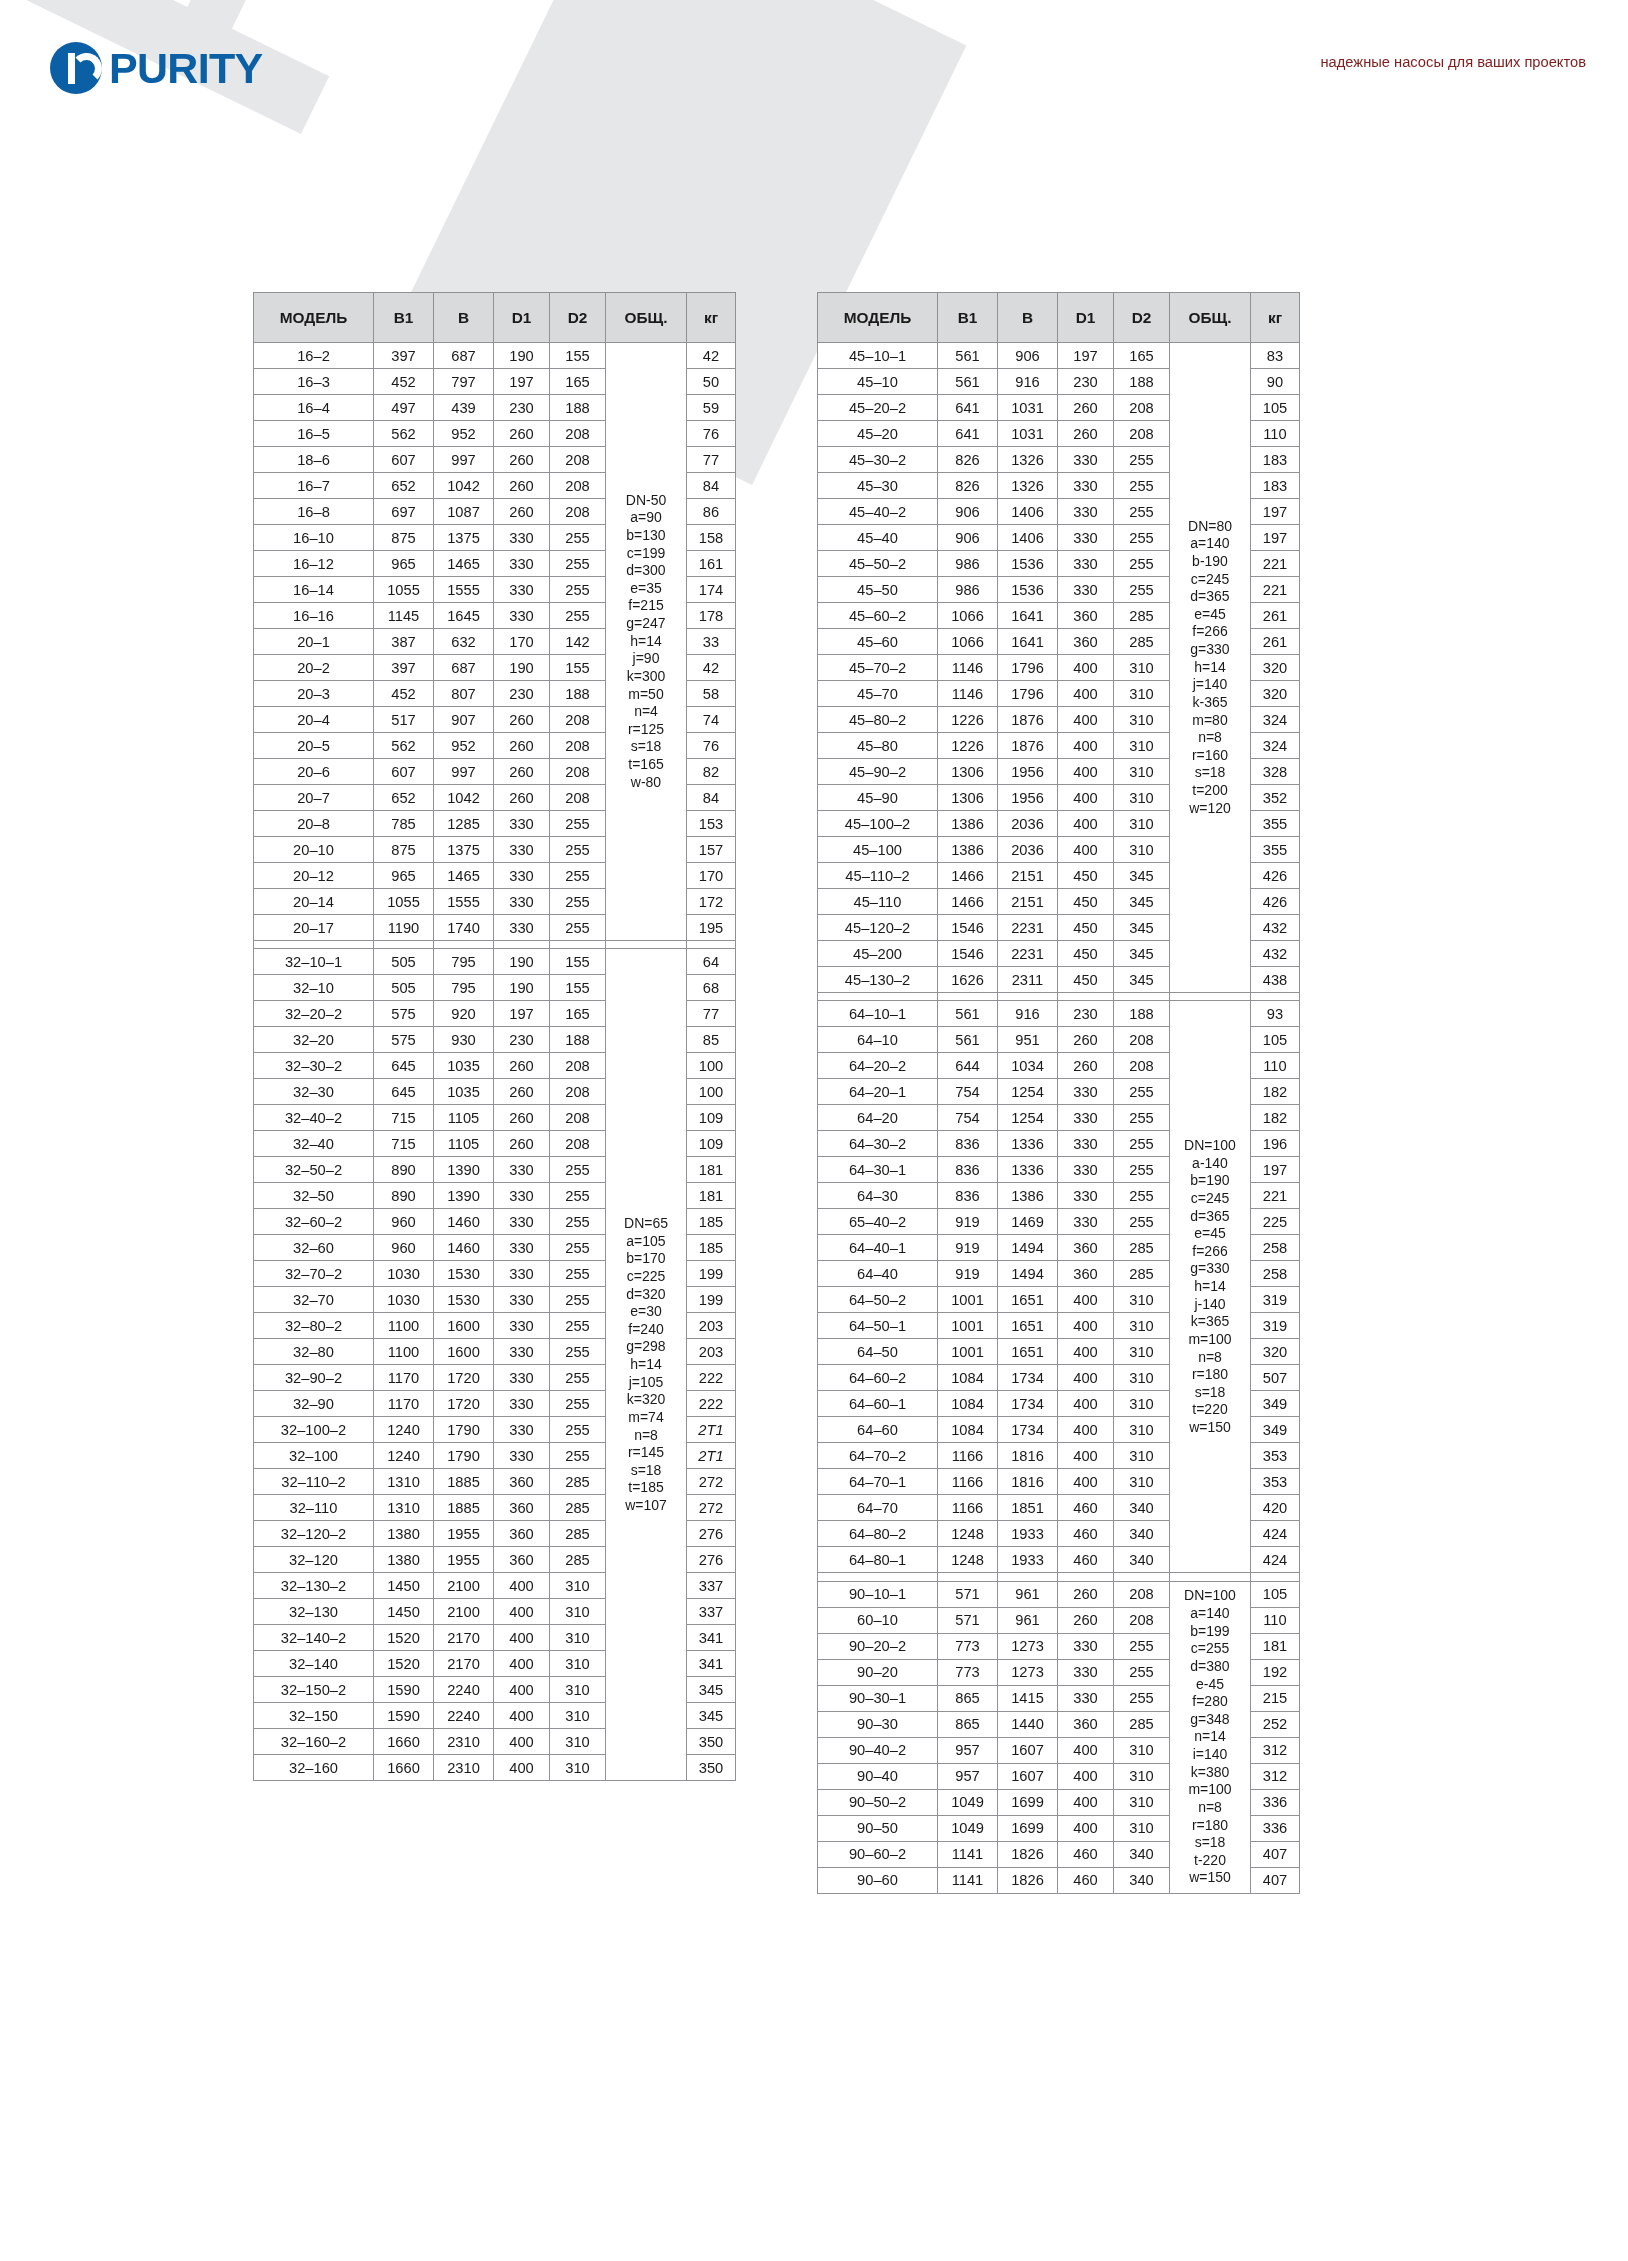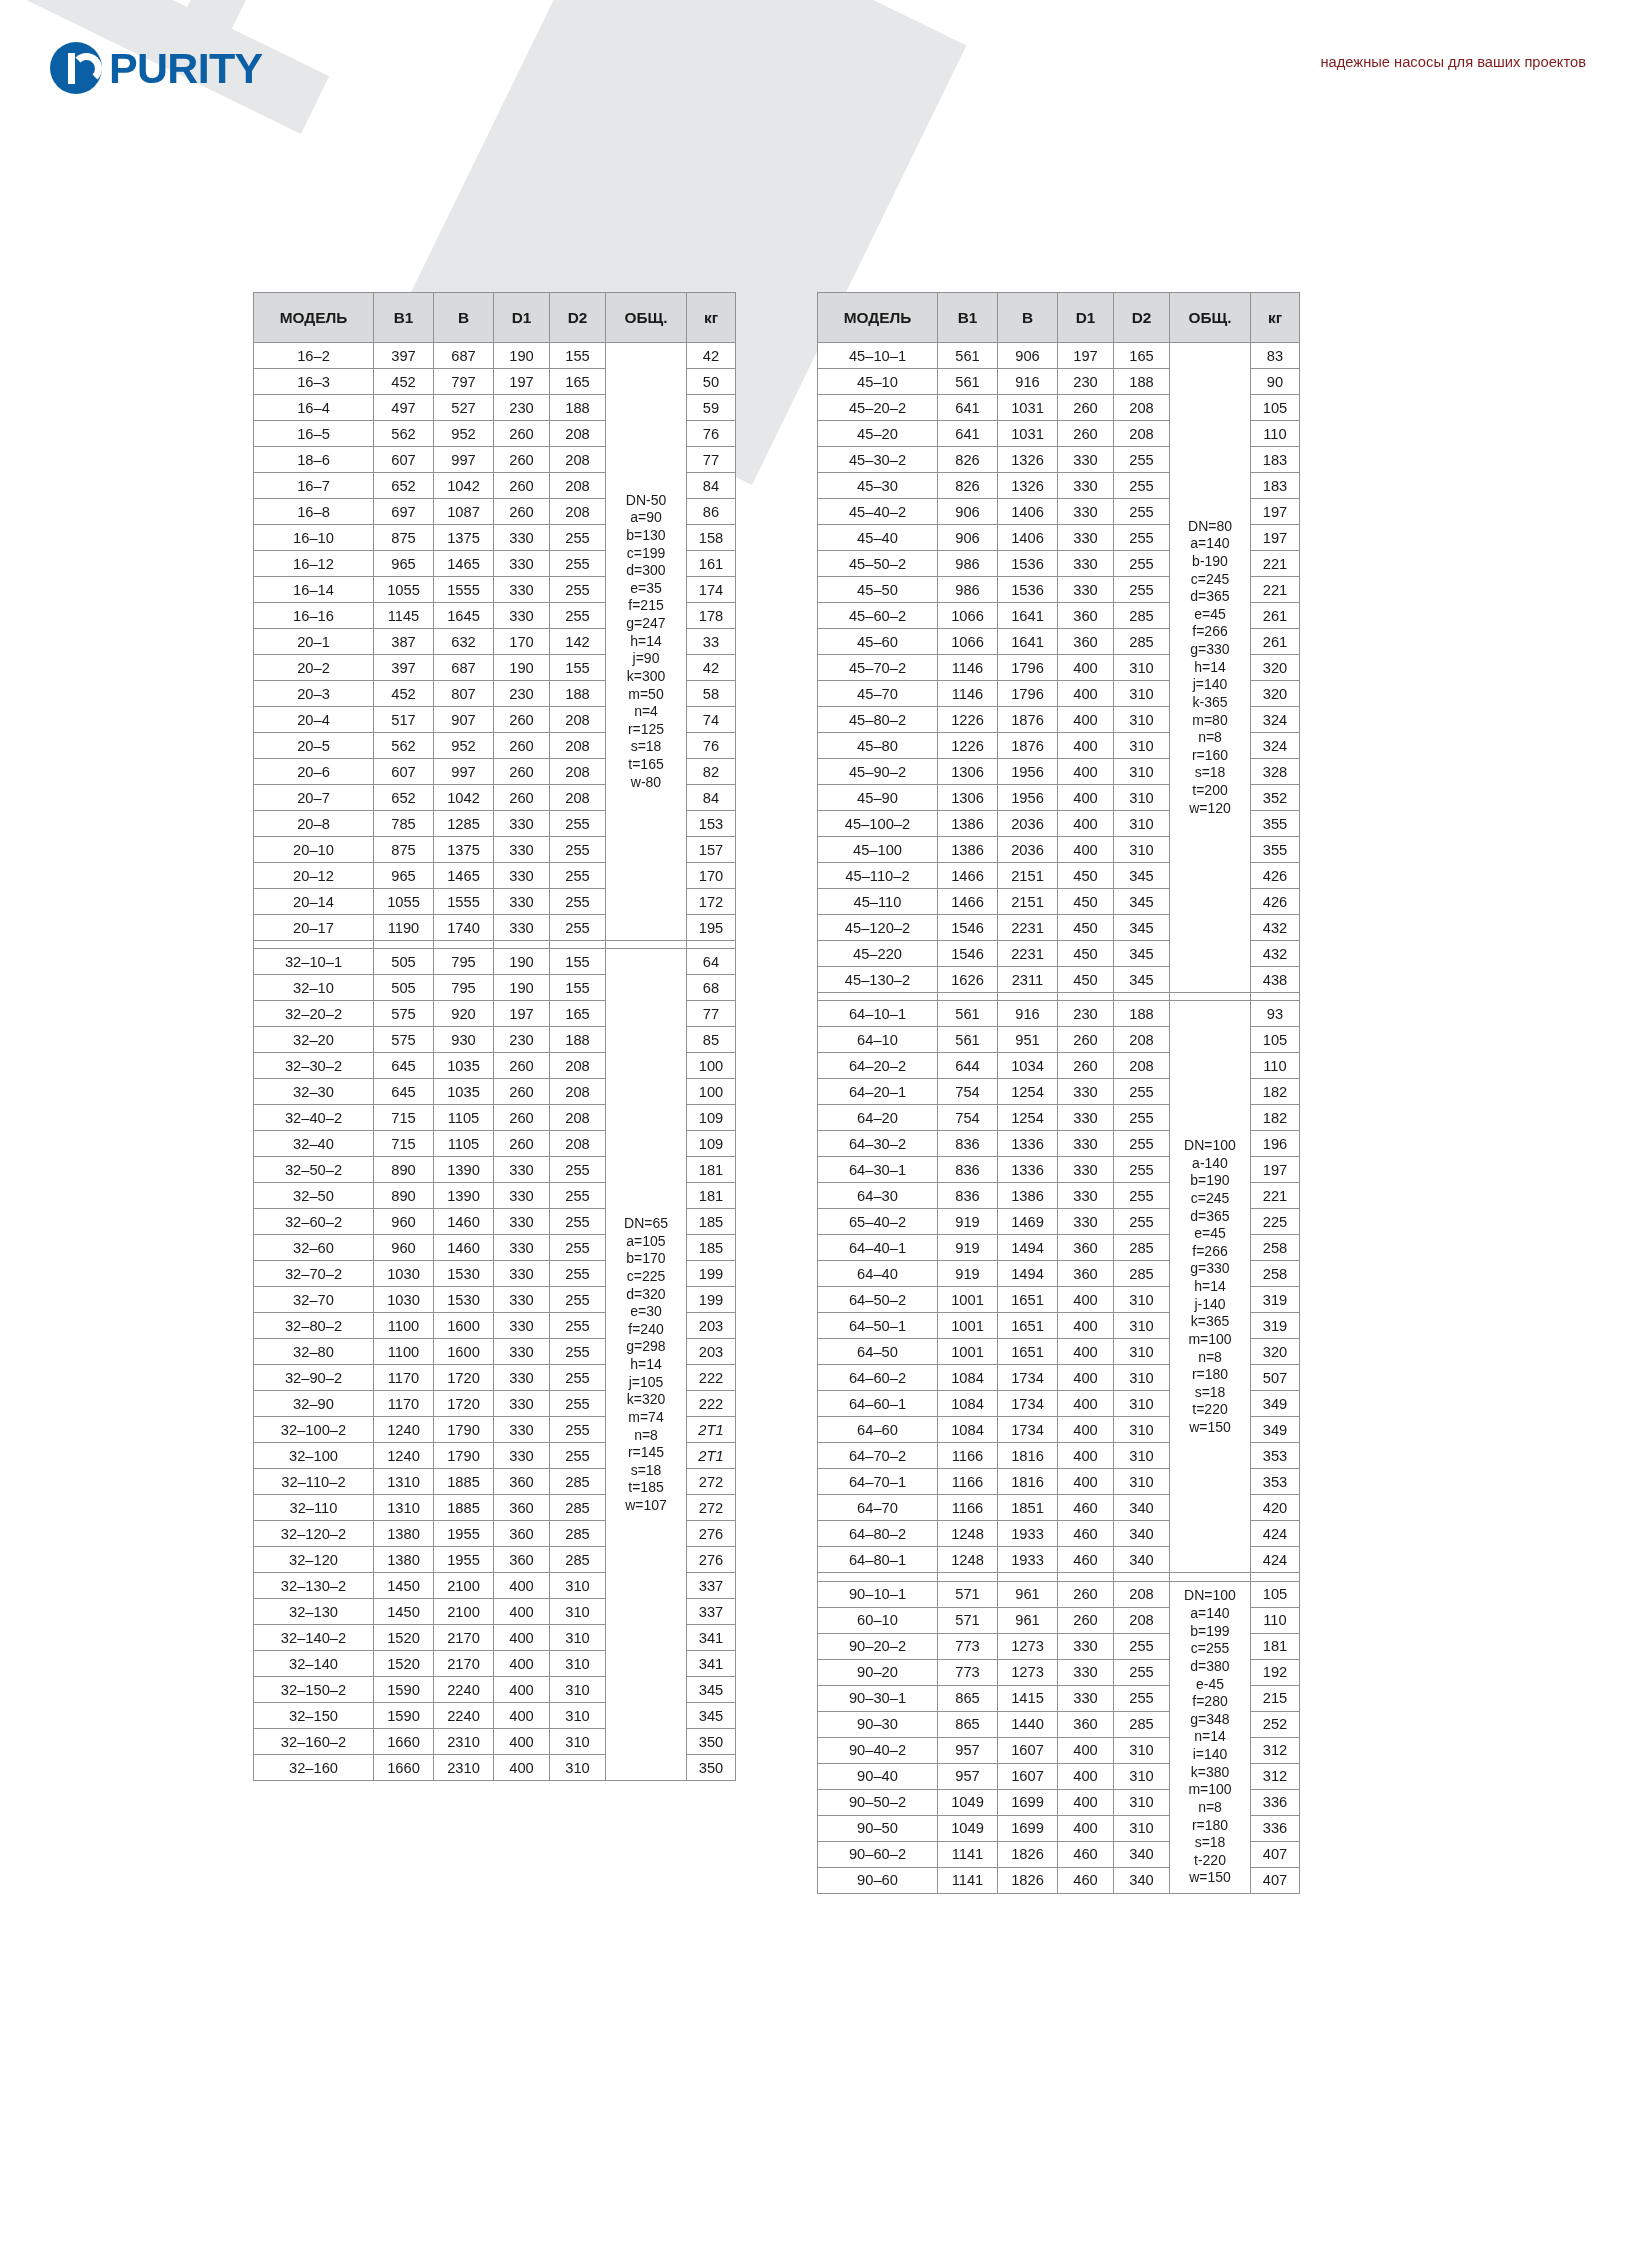--- a/index.html
+++ b/index.html
@@ -209,21 +209,21 @@
           <td class="c-model">16–3</td>
           <td class="c-b1">452</td>
           <td class="c-b">797</td>
           <td class="c-d1">197</td>
           <td class="c-d2">165</td>
           <td class="c-kg">50</td>
         </tr>
         <tr>
           <td class="c-model">16–4</td>
           <td class="c-b1">497</td>
-          <td class="c-b">527</td>
+          <td class="c-b">439</td>
           <td class="c-d1">230</td>
           <td class="c-d2">188</td>
           <td class="c-kg">59</td>
         </tr>
         <tr>
           <td class="c-model">16–5</td>
           <td class="c-b1">562</td>
           <td class="c-b">952</td>
           <td class="c-d1">260</td>
           <td class="c-d2">208</td>
@@ -873,21 +873,21 @@
         </tr>
         <tr>
           <td class="c-model">45–120–2</td>
           <td class="c-b1">1546</td>
           <td class="c-b">2231</td>
           <td class="c-d1">450</td>
           <td class="c-d2">345</td>
           <td class="c-kg">432</td>
         </tr>
         <tr>
-          <td class="c-model">45–220</td>
+          <td class="c-model">45–200</td>
           <td class="c-b1">1546</td>
           <td class="c-b">2231</td>
           <td class="c-d1">450</td>
           <td class="c-d2">345</td>
           <td class="c-kg">432</td>
         </tr>
         <tr>
           <td class="c-model">45–130–2</td>
           <td class="c-b1">1626</td>
           <td class="c-b">2311</td>

